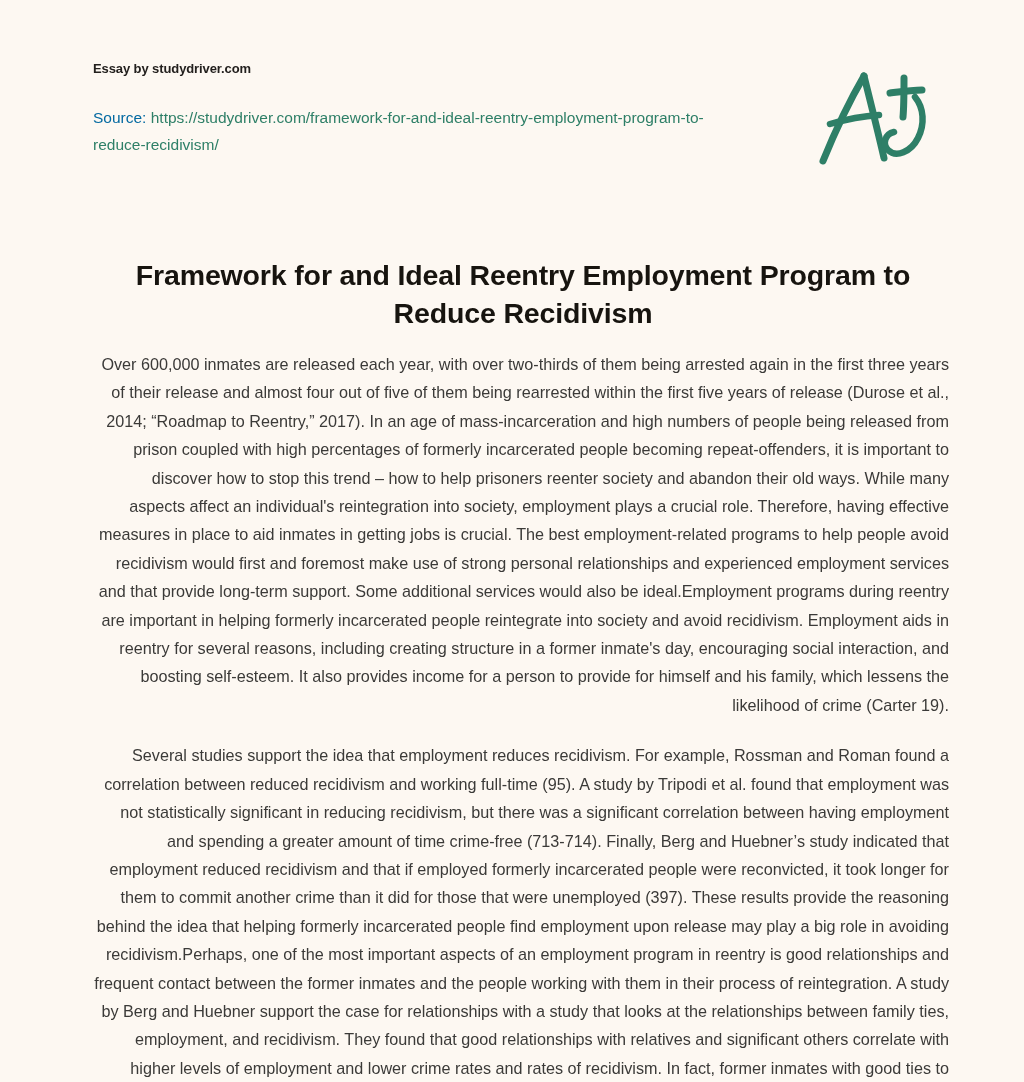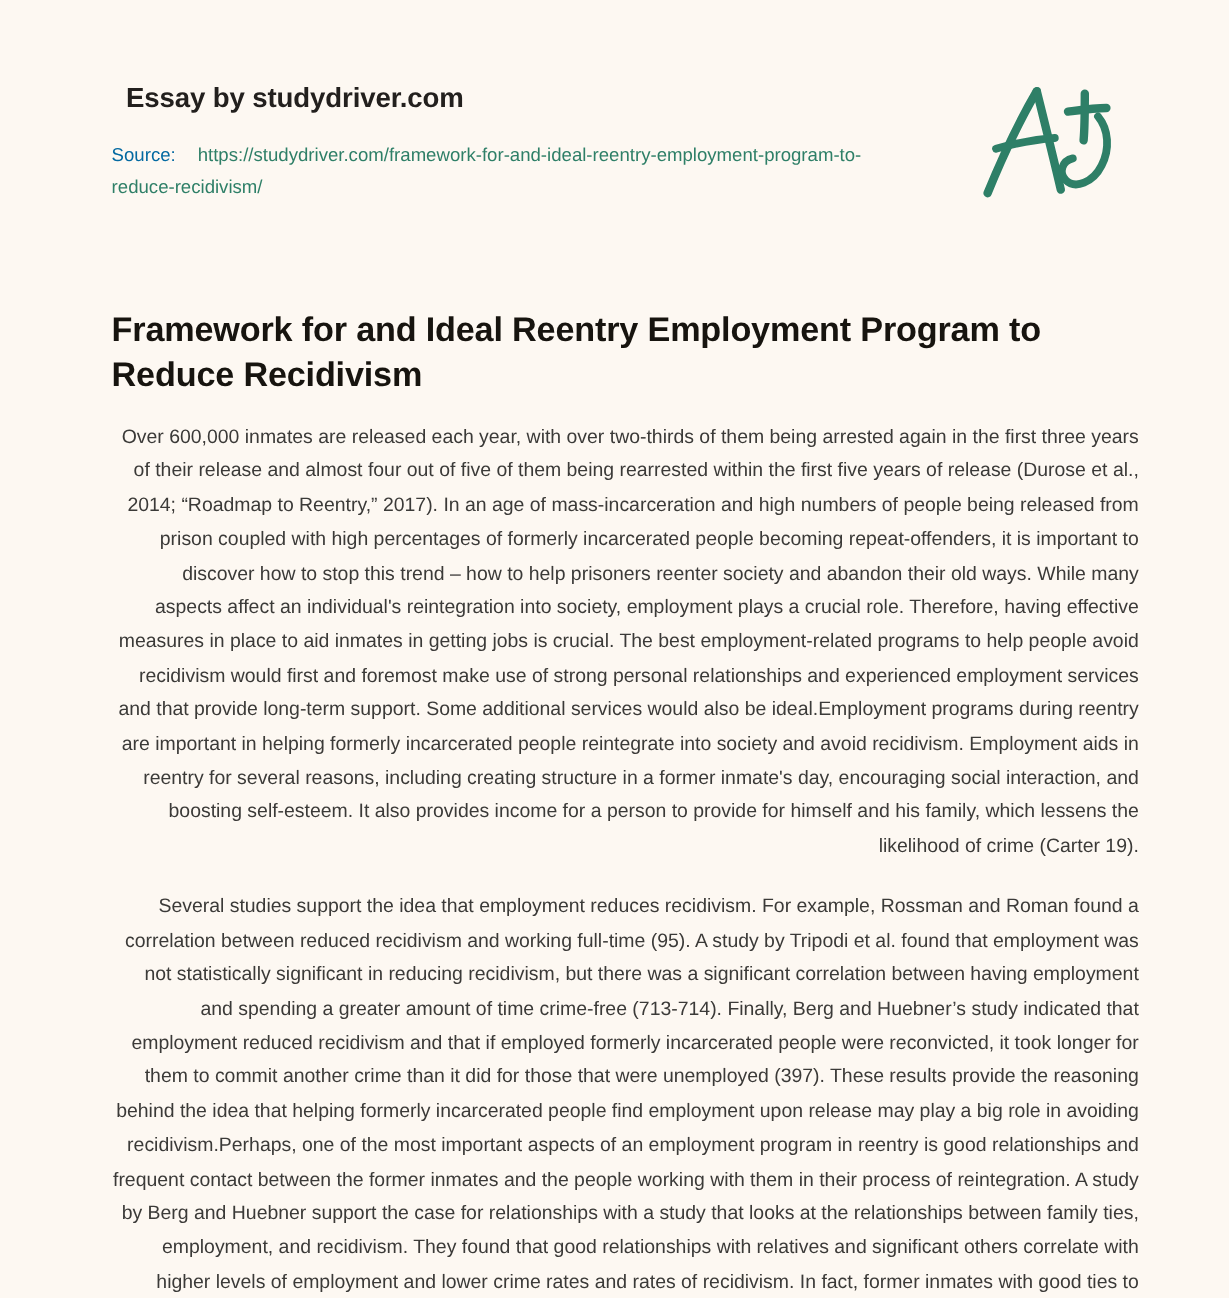--- a/index.html
+++ b/index.html
@@ -25,45 +25,44 @@
 
   
   .header {
     position: absolute;
     left: 93px;
     top: 56px;
     width: 700px;
   }
 
   .byline {
-    font-size: 23px;
+    font-size: 13px;
     font-weight: bold;
     color: #23201e;
     letter-spacing: -0.1px;
     line-height: 26px;
-    margin: 12px;
+    margin: 0;
   }
 
   .source-line {
     margin: 22px 0 0 0;
     font-size: 15.5px;
     line-height: 27px;
     color: #7d7a76;
     max-width: 660px;
     word-break: break-word;
   }
 
   .source-label {
     color: #0369a1;
   }
 
   .source-url {
     color: #2e7f67;
     text-decoration: none;
-    margin-left: 14px;
   }
 
   
   .logo {
     position: absolute;
     left: 812px;
     top: 62px;
     width: 130px;
     height: 112px;
   }
@@ -78,20 +77,21 @@
     position: absolute;
     left: 93px;
     top: 256px;
     width: 860px;
     margin: 0;
     font-size: 28.5px;
     font-weight: bold;
     line-height: 38px;
     color: #17140f;
     letter-spacing: -0.15px;
+    text-align: center;
   }
 
   
   .body-copy {
     position: absolute;
     left: 93px;
     top: 350px;
     width: 856px;
   }
 

